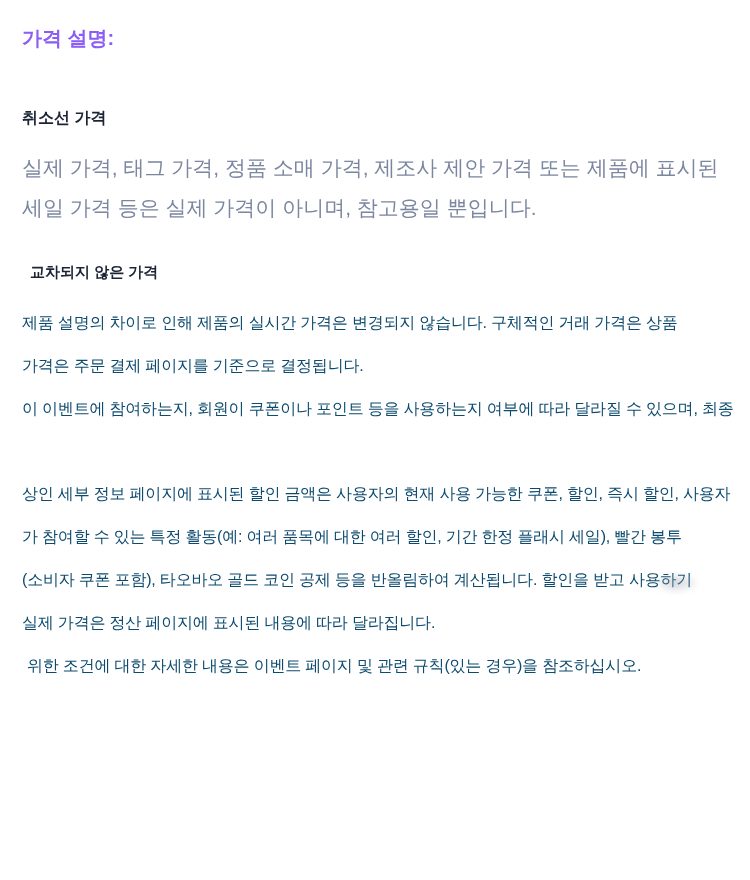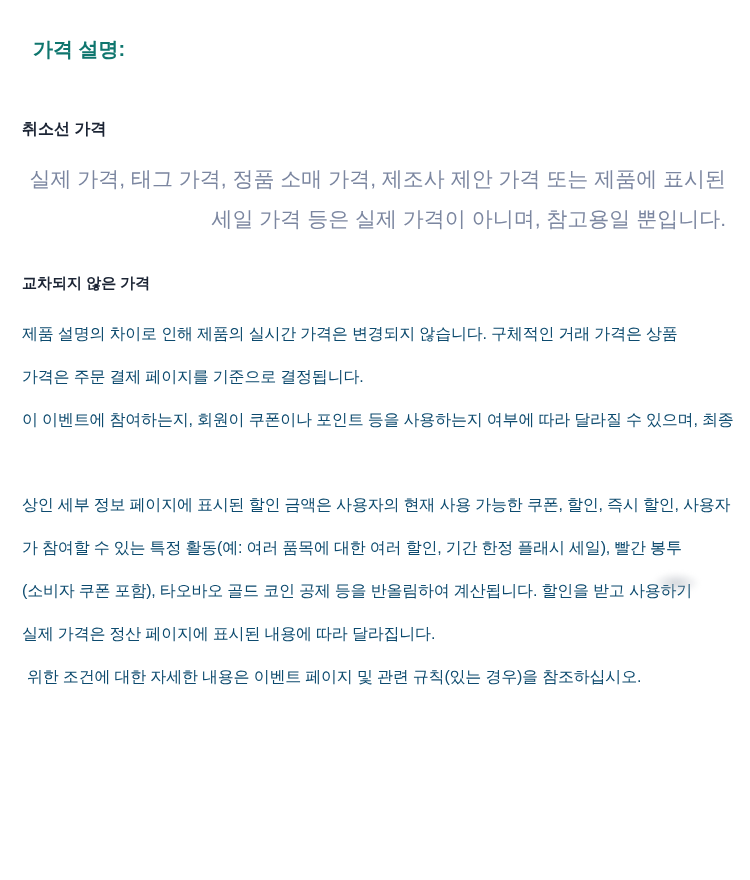--- a/index.html
+++ b/index.html
@@ -2,24 +2,24 @@
 <html><head>
 <meta charset="utf-8">
 <style>
   html,body{margin:0;padding:0;}
   body{
     width:750px;height:880px;background:#ffffff;overflow:hidden;
     font-family:"Liberation Sans","DejaVu Sans",sans-serif;
     position:relative;
   }
   .doc{padding:26px 24px 0 22px;}
-  .title{font-size:20px;font-weight:700;color:#0f766e;line-height:24px;margin:11px;}
+  .title{font-size:20px;font-weight:700;color:#8b5cf6;line-height:24px;margin:0;}
   .h2{font-size:16px;font-weight:700;color:#1b2434;line-height:24px;margin:56px 0 0 0;}
-  .para-lg{margin-top:18px;font-size:21px;line-height:40px;color:#7b86a0;text-align:right;}
-  .h3{font-size:15px;font-weight:700;color:#1b2434;line-height:20px;margin:34px 0 0 0;}
+  .para-lg{margin-top:18px;font-size:21px;line-height:40px;color:#7b86a0;}
+  .h3{font-size:15px;font-weight:700;color:#1b2434;line-height:20px;margin:34px 0 0 8px;}
   .para{font-size:16px;line-height:43px;color:#0c4a6e;letter-spacing:-0.2px;}
   .p1{margin-top:19px;}
   .p2{margin-top:42px;}
   .p3{margin-top:40px;}
   .line{white-space:nowrap;}
   .indent{padding-left:5px;}
   .smudge{
     position:absolute;left:652px;top:572px;width:48px;height:22px;
     background:radial-gradient(ellipse at center,rgba(158,163,173,0.45),rgba(158,163,173,0) 70%);
     filter:blur(2px);pointer-events:none;

